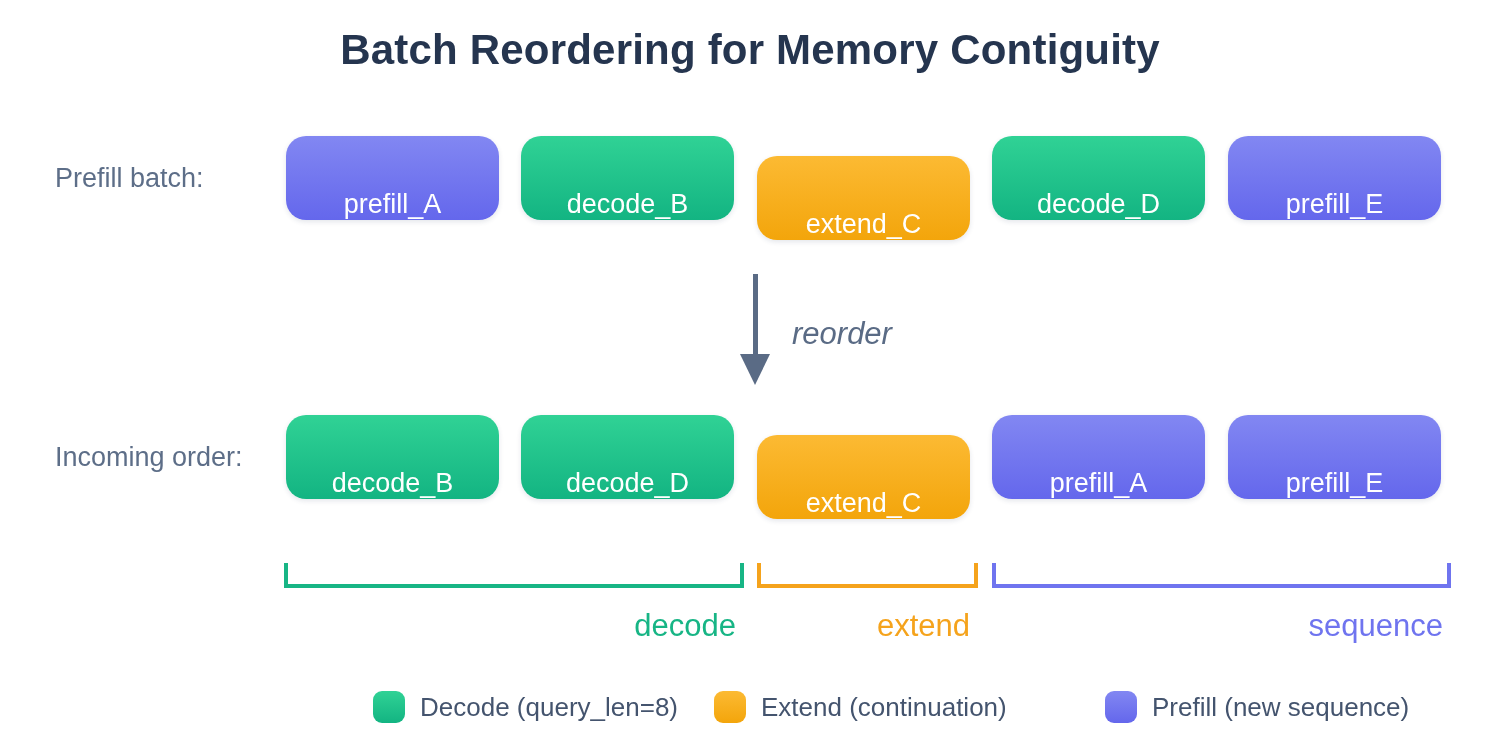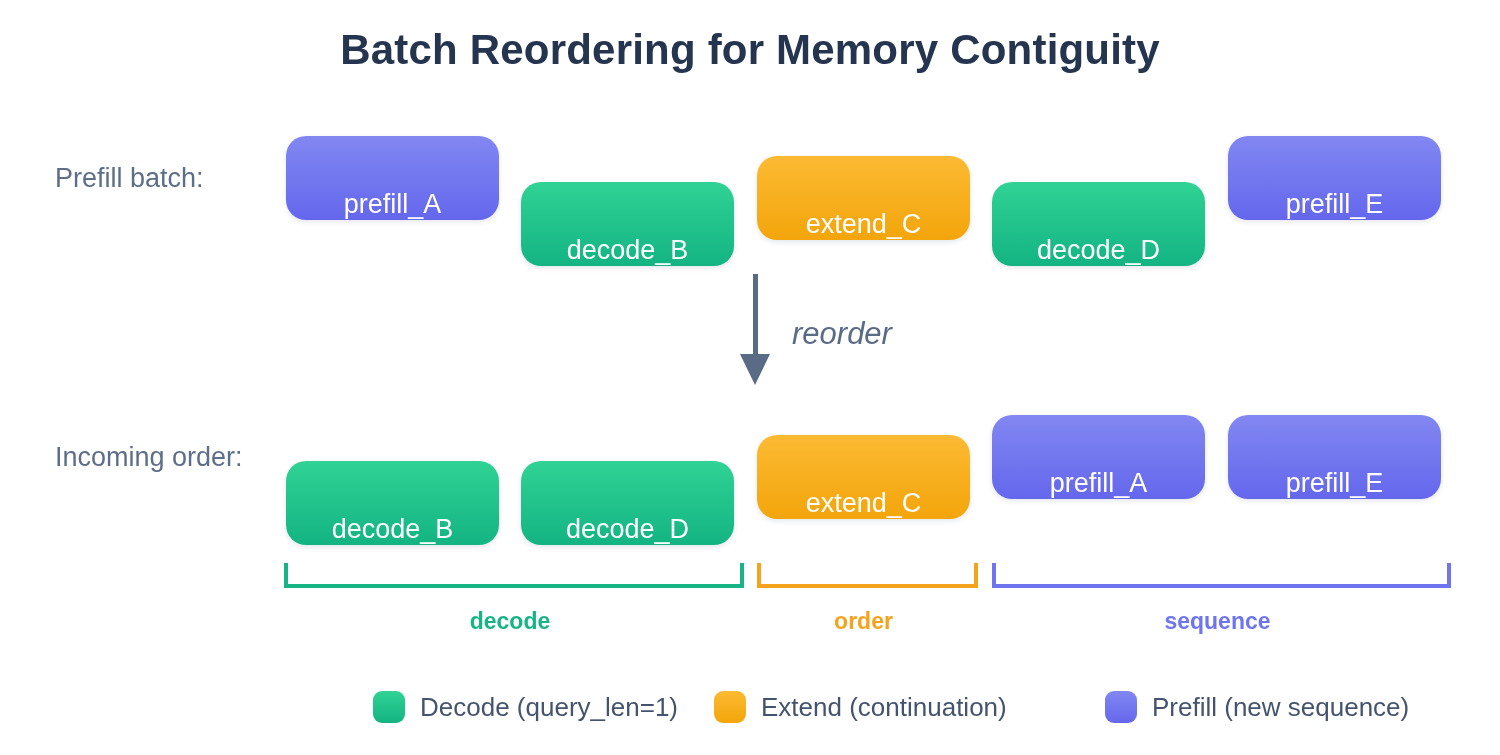--- a/index.html
+++ b/index.html
@@ -40,21 +40,21 @@
     width: 213px;
     height: 84px;
     border-radius: 20px;
     display: flex;
     align-items: flex-end;
     justify-content: center;
     color: #ffffff;
     font-size: 27px;
     box-shadow: 0 2px 5px rgba(30, 50, 90, 0.12);
   }
-  .box.decode  { background: linear-gradient(180deg, var(--green-top, #30d295),  var(--green-bottom, #13b482)); margin-top: 46px; }
+  .box.decode  { background: linear-gradient(180deg, var(--green-top, #30d295),  var(--green-bottom, #13b482)); }
   .box.extend  { background: linear-gradient(180deg, var(--orange-top, #fcba33), var(--orange-bottom, #f3a50b)); margin-top: 20px; }
   .box.prefill { background: linear-gradient(180deg, var(--purple-top, #8287f2), var(--purple-bottom, #6467ec)); }
   .arrow-line {
     position: absolute;
     left: 753px;
     top: 274px;
     width: 5px;
     height: 82px;
     background: var(--arrow-color, #5a6b85);
   }
@@ -83,23 +83,23 @@
     border-left: 4px solid;
     border-right: 4px solid;
     border-bottom: 4px solid;
   }
   .bracket.decode-border  { border-color: var(--green-solid, #17b585); }
   .bracket.extend-border  { border-color: var(--orange-solid, #f5a31c); }
   .bracket.prefill-border { border-color: var(--purple-solid, #6f74ef); }
   .bracket-label {
     position: absolute;
     top: 608px;
-    font-size: 23px;
-    font-weight: 700;
-    text-align: center;
+    font-size: 31px;
+    font-weight: 400;
+    text-align: right;
   }
   .decode-text  { color: var(--green-solid, #17b585); }
   .extend-text  { color: var(--orange-solid, #f5a31c); }
   .prefill-text { color: var(--purple-solid, #6f74ef); }
   .legend-item {
     position: absolute;
     top: 691px;
     display: flex;
     align-items: center;
     gap: 15px;
@@ -162,26 +162,26 @@
   </div>
   <div class="box prefill" style="left:1228px; top:415px">
     <span>prefill_E</span>
   </div>
 
   <div class="bracket decode-border" style="left:284px; width:452px"></div>
   <div class="bracket extend-border" style="left:757px; width:213px"></div>
   <div class="bracket prefill-border" style="left:992px; width:451px"></div>
 
   <div class="bracket-label decode-text" style="left:284px; width:452px">decode</div>
-  <div class="bracket-label extend-text" style="left:757px; width:213px">order</div>
+  <div class="bracket-label extend-text" style="left:757px; width:213px">extend</div>
   <div class="bracket-label prefill-text" style="left:992px; width:451px">sequence</div>
 
   <div class="legend-item" style="left:373px">
     <span class="swatch decode"></span>
-    <span class="legend-text">Decode (query_len=1)</span>
+    <span class="legend-text">Decode (query_len=8)</span>
   </div>
   <div class="legend-item" style="left:714px">
     <span class="swatch extend"></span>
     <span class="legend-text">Extend (continuation)</span>
   </div>
   <div class="legend-item" style="left:1105px">
     <span class="swatch prefill"></span>
     <span class="legend-text">Prefill (new sequence)</span>
   </div>
 

